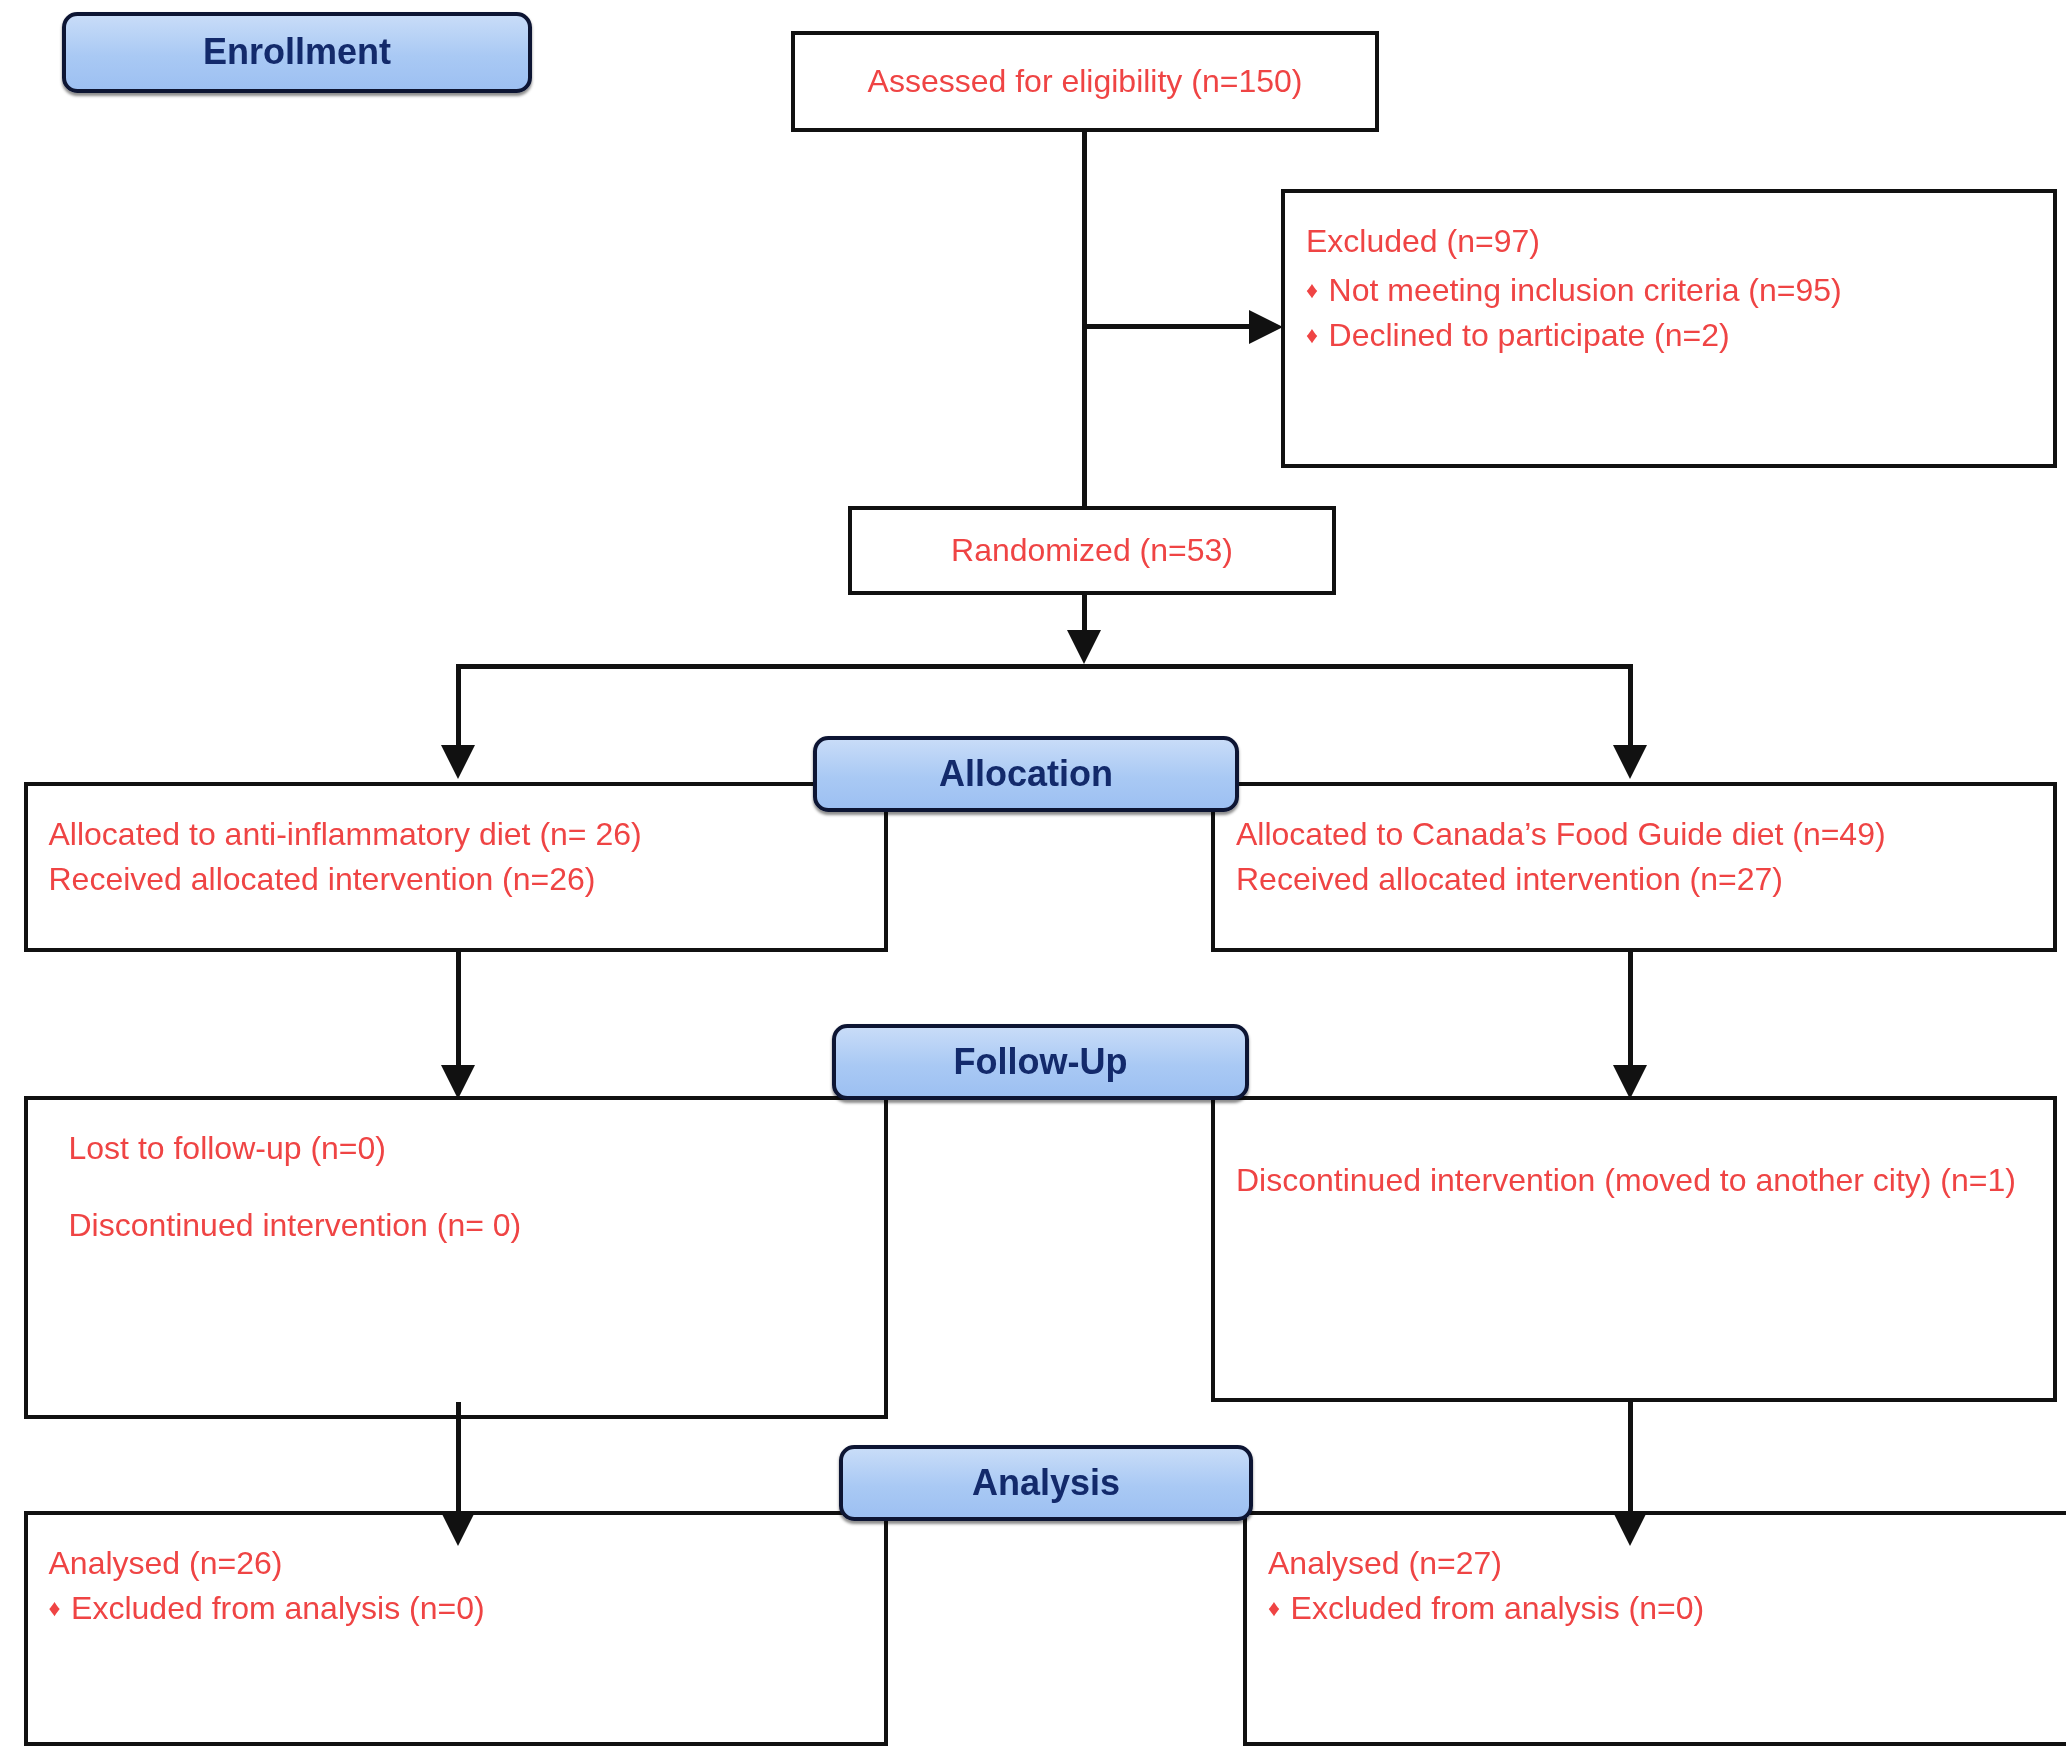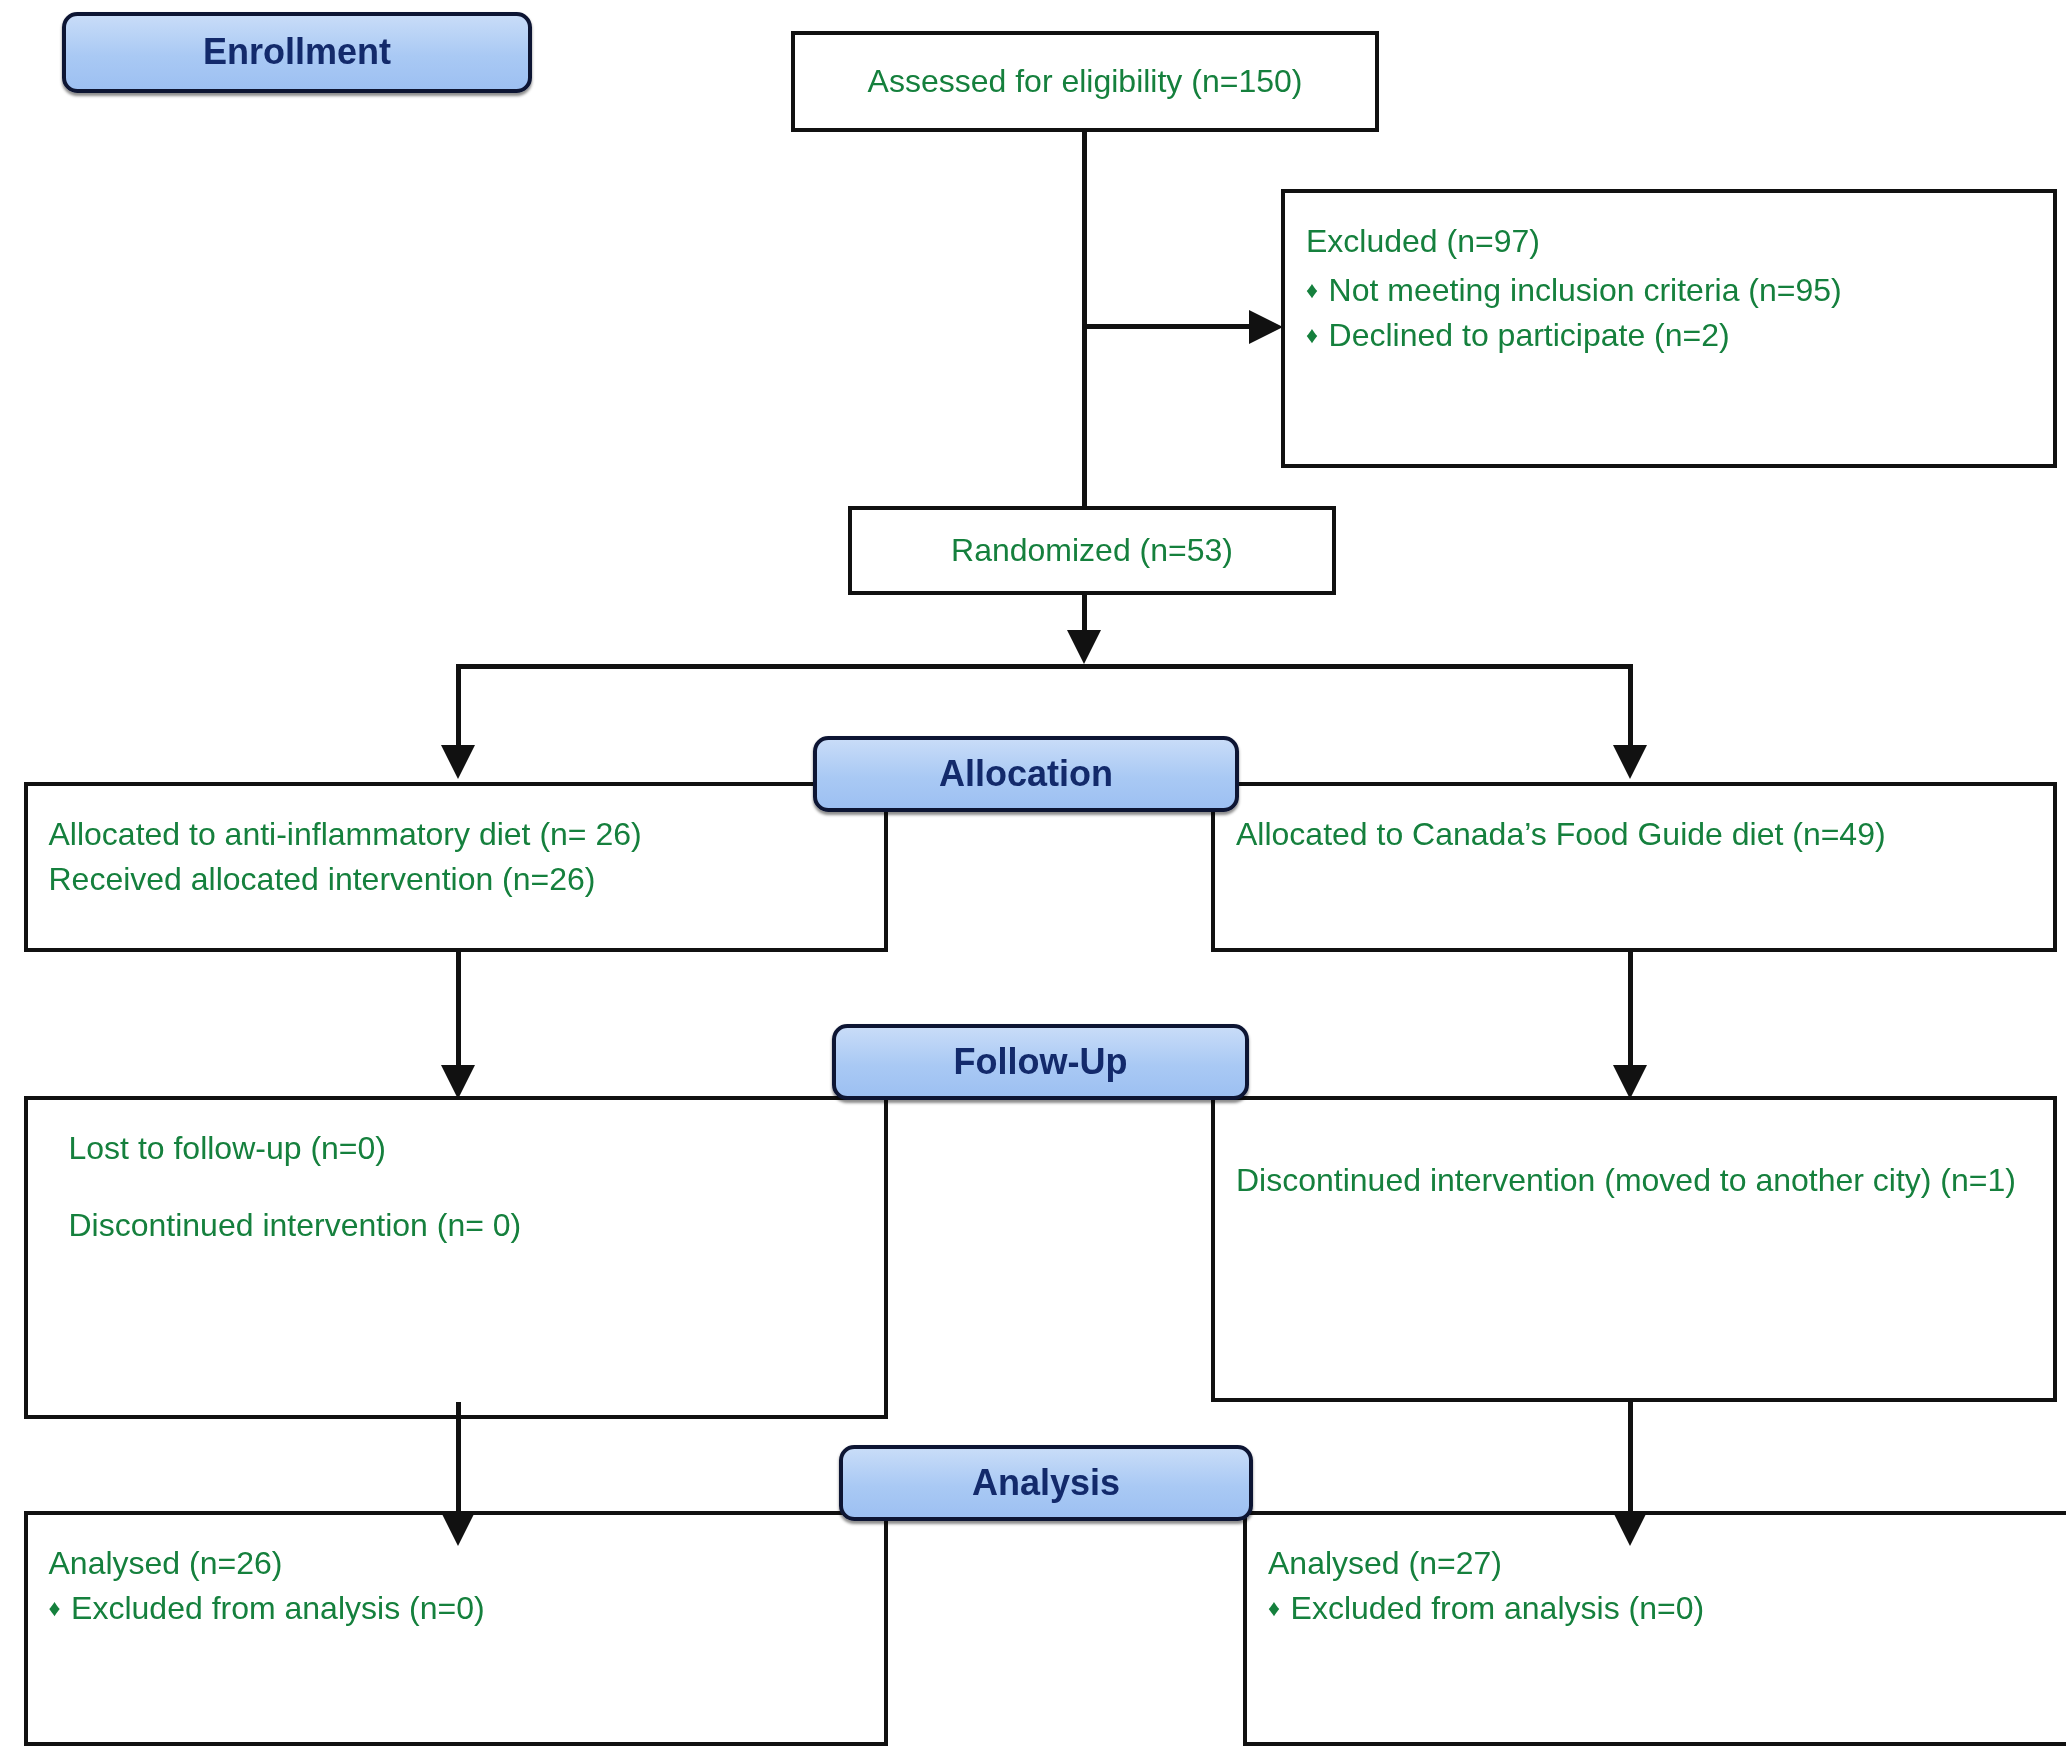--- a/index.html
+++ b/index.html
@@ -17,21 +17,21 @@
     background: #ffffff;
     overflow: hidden;
   }
 
   
   .box {
     position: absolute;
     background: #ffffff;
     border: 4.1px solid #111111;
     box-sizing: border-box;
-    color: #15803d;
+    color: #ef4444;
     font-size: 32px;
     line-height: 1.42;
   }
   .box .inner {
     padding: 26px 21px 11.8px 21px;
   }
   .box.center .inner {
     padding: 0;
     height: 100%;
     display: flex;
@@ -169,20 +169,21 @@
   <div class="box" style="left:23.5px; top:782px; width:864px; height:170px;">
     <div class="inner">
       <span class="line">Allocated to anti-inflammatory diet (n= 26)</span>
       <span class="line">Received allocated intervention (n=26)</span>
     </div>
   </div>
 
   <div class="box" style="left:1211px; top:782px; width:846px; height:170px;">
     <div class="inner">
       <span class="line">Allocated to Canada’s Food Guide diet (n=49)</span>
+      <span class="line">Received allocated intervention (n=27)</span>
     </div>
   </div>
 
   <div class="vline" style="left:456px; top:952px; height:118px;"></div>
   <div class="arrow-down" style="left:441px; top:1065px;"></div>
   <div class="vline" style="left:1628px; top:952px; height:118px;"></div>
   <div class="arrow-down" style="left:1613px; top:1065px;"></div>
 
   <div class="pill" style="left:832px; top:1024px; width:417px; height:76px;">
     <span>Follow-Up</span>

